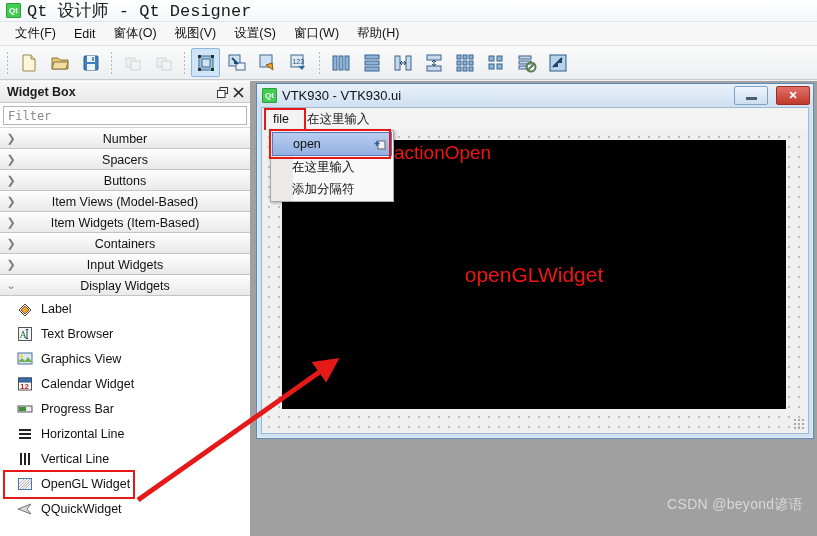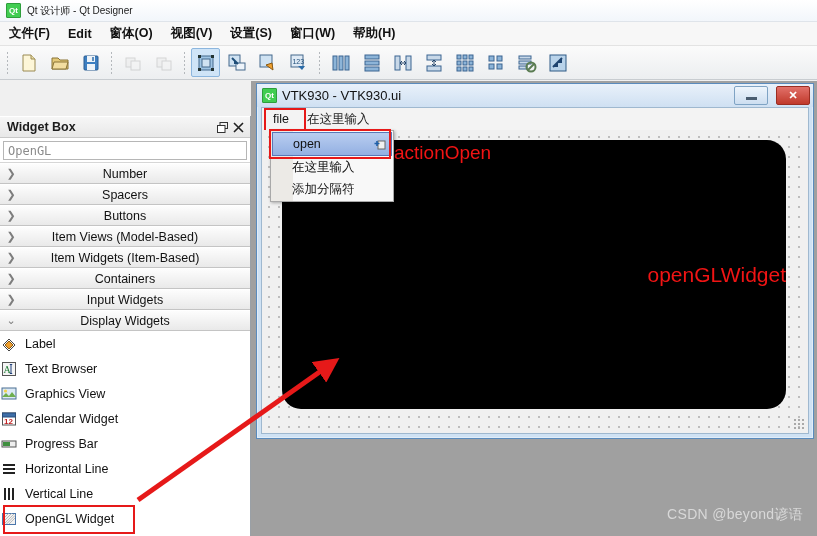--- a/index.html
+++ b/index.html
@@ -15,44 +15,44 @@
   .titlebar{
     height:21px;background:linear-gradient(#ffffff,#f2f6fb);
     display:flex;align-items:center;gap:6px;padding:0 6px;
     border-bottom:1px solid #dfe4ea;
   }
   .qt-logo{
     width:13px;height:13px;background:#41cd52;border:1px solid #2e9e3c;
     border-radius:1px;color:#fff;font-size:8px;font-weight:bold;
     display:flex;align-items:center;justify-content:center;line-height:1;text-align:right;
   }
-  .title-text{font-size:10px;color:#1a1a1a;}
+  .title-text{font-size:17px;color:#1a1a1a;font-family:Liberation Mono, monospace;}
   .menubar{
     height:23px;background:#f7f7f7;border-bottom:1px solid #e3e3e3;
-    display:flex;align-items:center;font-weight:bold;
+    display:flex;align-items:center;padding-left:6px;
   }
   .menu-item{
     padding:3px 9px;font-size:12.5px;color:#111;cursor:default;white-space:nowrap;
   }
   
   .toolbar{
     height:33px;background:linear-gradient(#fbfbfb,#eceef0);
     border-bottom:1px solid #c8ccd0;display:flex;align-items:center;padding-left:2px;
   }
   .tb-sep{width:1px;height:22px;margin:0 5px;
     background:repeating-linear-gradient(to bottom,#b4b8bc 0 2px,transparent 2px 4px);}
   .tb-btn{width:27px;height:27px;display:flex;align-items:center;justify-content:center;margin:0 1px;border:1px solid transparent;border-radius:2px;}
   .tb-btn.on{background:#cfe4f7;border-color:#8cb6de;}
   .tb-btn.dis{opacity:.35;}
   .tb-btn svg{display:block;}
   
   .dock{
     position:absolute;left:0;top:81px;width:250px;bottom:0;
     background:#ffffff;border-right:1px solid #9aa0a6;
-    display:flex;flex-direction:column;margin-top:35px;
+    display:flex;flex-direction:column;
   }
   .dock-title{
     height:20px;background:linear-gradient(#f6f6f6,#e8e8e8);
     border-bottom:1px solid #c9c9c9;border-top:1px solid #ffffff;
     display:flex;align-items:center;padding:0 4px 0 7px;
   }
   .dock-title-text{flex:1;font-size:12.5px;font-weight:bold;color:#1c1c1c;}
   .dock-btn{width:16px;height:16px;display:flex;align-items:center;justify-content:center;}
   .filter{
     margin:3px 3px 2px 3px;height:17px;border:1px solid #b6b6b6;background:#fff;
@@ -60,21 +60,21 @@
   }
   .filter span{font-family:"DejaVu Sans Mono", monospace;font-size:12px;color:#8b8b8b;}
   .wlist{flex:1;overflow:hidden;border-top:1px solid #d6d6d6;}
   .cat{
     height:19px;background:linear-gradient(#fdfdfd,#e9e9e9);
     border-bottom:1px solid #c4c4c4;border-top:1px solid #fff;
     display:flex;align-items:center;position:relative;
   }
   .cat .chev{width:22px;text-align:center;color:#7d7d7d;font-size:11px;}
   .cat .catlbl{flex:1;text-align:center;font-size:12.5px;color:#111;padding-right:22px;}
-  .witem{height:25px;display:flex;align-items:center;padding-left:0;gap:8px;background:#fff;position:relative;}
+  .witem{height:25px;display:flex;align-items:center;padding-left:16px;gap:8px;background:#fff;position:relative;}
   .witem .wlbl{font-size:12.5px;color:#111;}
   .wicon{width:17px;height:17px;display:flex;align-items:center;justify-content:center;}
   
   .redbox{
     position:absolute;border:2px solid #e61919;pointer-events:none;
   }
   
   .workspace{position:absolute;left:251px;top:81px;right:0;bottom:0;background:#a0a0a0;}
   .formwin{
     position:absolute;left:5px;top:2px;width:556px;height:354px;
@@ -106,21 +106,21 @@
   .fm-item.sel{background:#f3f3f3;}
   .fm-item.ph{color:#222;}
   .canvas{
     position:absolute;left:0;right:0;top:22px;bottom:0;
     background-color:#f0f0f0;
     background-image:radial-gradient(#b9b9b9 0.7px, transparent 0.8px);
     background-size:10px 10px;background-position:2px 2px;
   }
   .glwidget{
     position:absolute;left:20px;top:10px;right:22px;bottom:24px;
-    background:#000;display:flex;align-items:center;justify-content:flex-end;border-radius:19px;
+    background:#000;display:flex;align-items:center;justify-content:center;
   }
   .gl-label{color:#f01414;font-size:21px;}
   .resize-grip{
     position:absolute;right:3px;bottom:3px;width:12px;height:12px;
     background-image:radial-gradient(#a9a9a9 1px, transparent 1.2px);
     background-size:4px 4px;
   }
   
   .dropdown{
     position:absolute;left:8px;top:22px;width:120px;
@@ -130,21 +130,21 @@
   }
   .dd-item{height:22px;display:flex;align-items:center;padding:0 4px 0 20px;font-size:12.5px;color:#111;position:relative;}
   .dd-item.sel{background:linear-gradient(#b9cdf0,#93b0e2);border:1px solid #5878b8;color:#111;}
   .dd-badge{position:absolute;right:5px;width:12px;height:12px;}
   .action-annot{
     position:absolute;left:132px;top:34px;color:#f01414;font-size:19px;z-index:25;
   }
   svg{overflow:visible;}
   .arrow-layer{position:absolute;inset:0;pointer-events:none;z-index:40;}
   .watermark{
-    position:absolute;right:14px;bottom:12px;color:#d8d8d8;font-size:14px;
+    position:absolute;right:14px;bottom:22px;color:#d8d8d8;font-size:14px;
     z-index:50;letter-spacing:.3px;
   }
 </style>
 </head>
 <body>
 
 <div id="app">
 
   <div class="titlebar">
     <div class="qt-logo">Qt</div>
@@ -318,21 +318,21 @@
         </svg>
       </div>
       <div class="dock-btn">
         <svg width="11" height="11" viewBox="0 0 11 11">
           <path d="M1 1l9 9M10 1l-9 9" stroke="#222" stroke-width="1.6"></path>
         </svg>
       </div>
     </div>
 
     <div class="filter">
-      <span>OpenGL</span>
+      <span>Filter</span>
     </div>
 
     <div class="wlist">
 
       <div class="cat">
         <div class="chev">❯</div>
         <div class="catlbl">Number</div>
       </div>
       <div class="cat">
         <div class="chev">❯</div>

